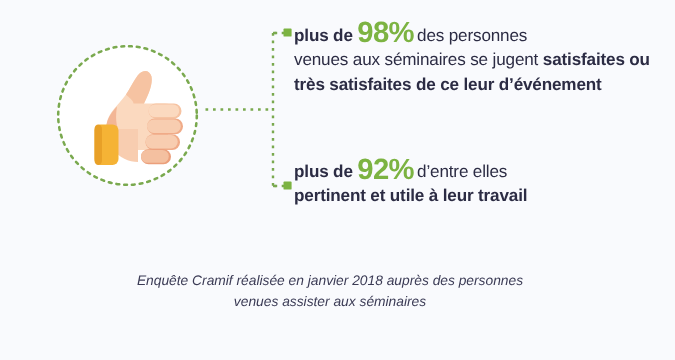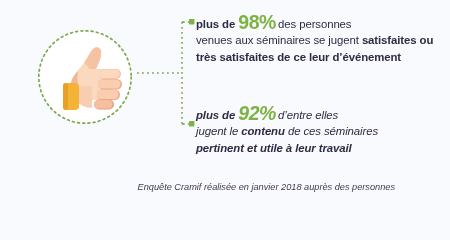--- a/index.html
+++ b/index.html
@@ -42,21 +42,21 @@
   }
 
   
   .statement {
     position: absolute;
     left: 196px;
     width: 252px;
     color: #2c2c44;
   }
   .statement-1 { top: 14px; }
-  .statement-2 { top: 105px; font-style: italic; }
+  .statement-2 { top: 105px; }
 
   .statement p {
     margin: 0;
     font-size: 11.4px;
     line-height: 16.4px;
     letter-spacing: -0.1px;
   }
   .lead-line {
     display: block;
     white-space: nowrap;
@@ -75,21 +75,21 @@
     vertical-align: -1px;
     padding: 0 2px 0 3px;
   }
 
   
   .caption {
     position: absolute;
     left: 45px;
     top: 181px;
     width: 350px;
-    text-align: right;
+    text-align: center;
     font-size: 9.2px;
     font-style: italic;
     line-height: 13.5px;
     color: #3b3b55;
   }
   .caption span { display: block; }
 </style>
 </head>
 <body>
 
@@ -155,22 +155,22 @@
       <span class="lead-line"><span class="t-bold">plus de</span><span class="pct">98%</span><span class="t-reg">des personnes</span></span>
       <span class="t-reg">venues aux séminaires se jugent</span>
       <span class="t-bold">satisfaites ou très satisfaites</span>
       <span class="t-bold">de ce leur d’événement</span>
     </p>
   </div>
 
   <div class="statement statement-2">
     <p>
       <span class="lead-line"><span class="t-bold">plus de</span><span class="pct">92%</span><span class="t-reg">d’entre elles</span></span>
-      <span class="lead-line"><span class="t-reg">jugent le </span><span class="t-bold">contenu</span><span class="t-reg"> de ces séminaires</span></span>
       <span class="t-bold">pertinent et utile à leur travail</span>
     </p>
   </div>
 
   <div class="caption">
     <span>Enquête Cramif réalisée en janvier 2018 auprès des personnes</span>
+    <span>venues assister aux séminaires</span>
   </div>
 
 </div>
 
 </body></html>

